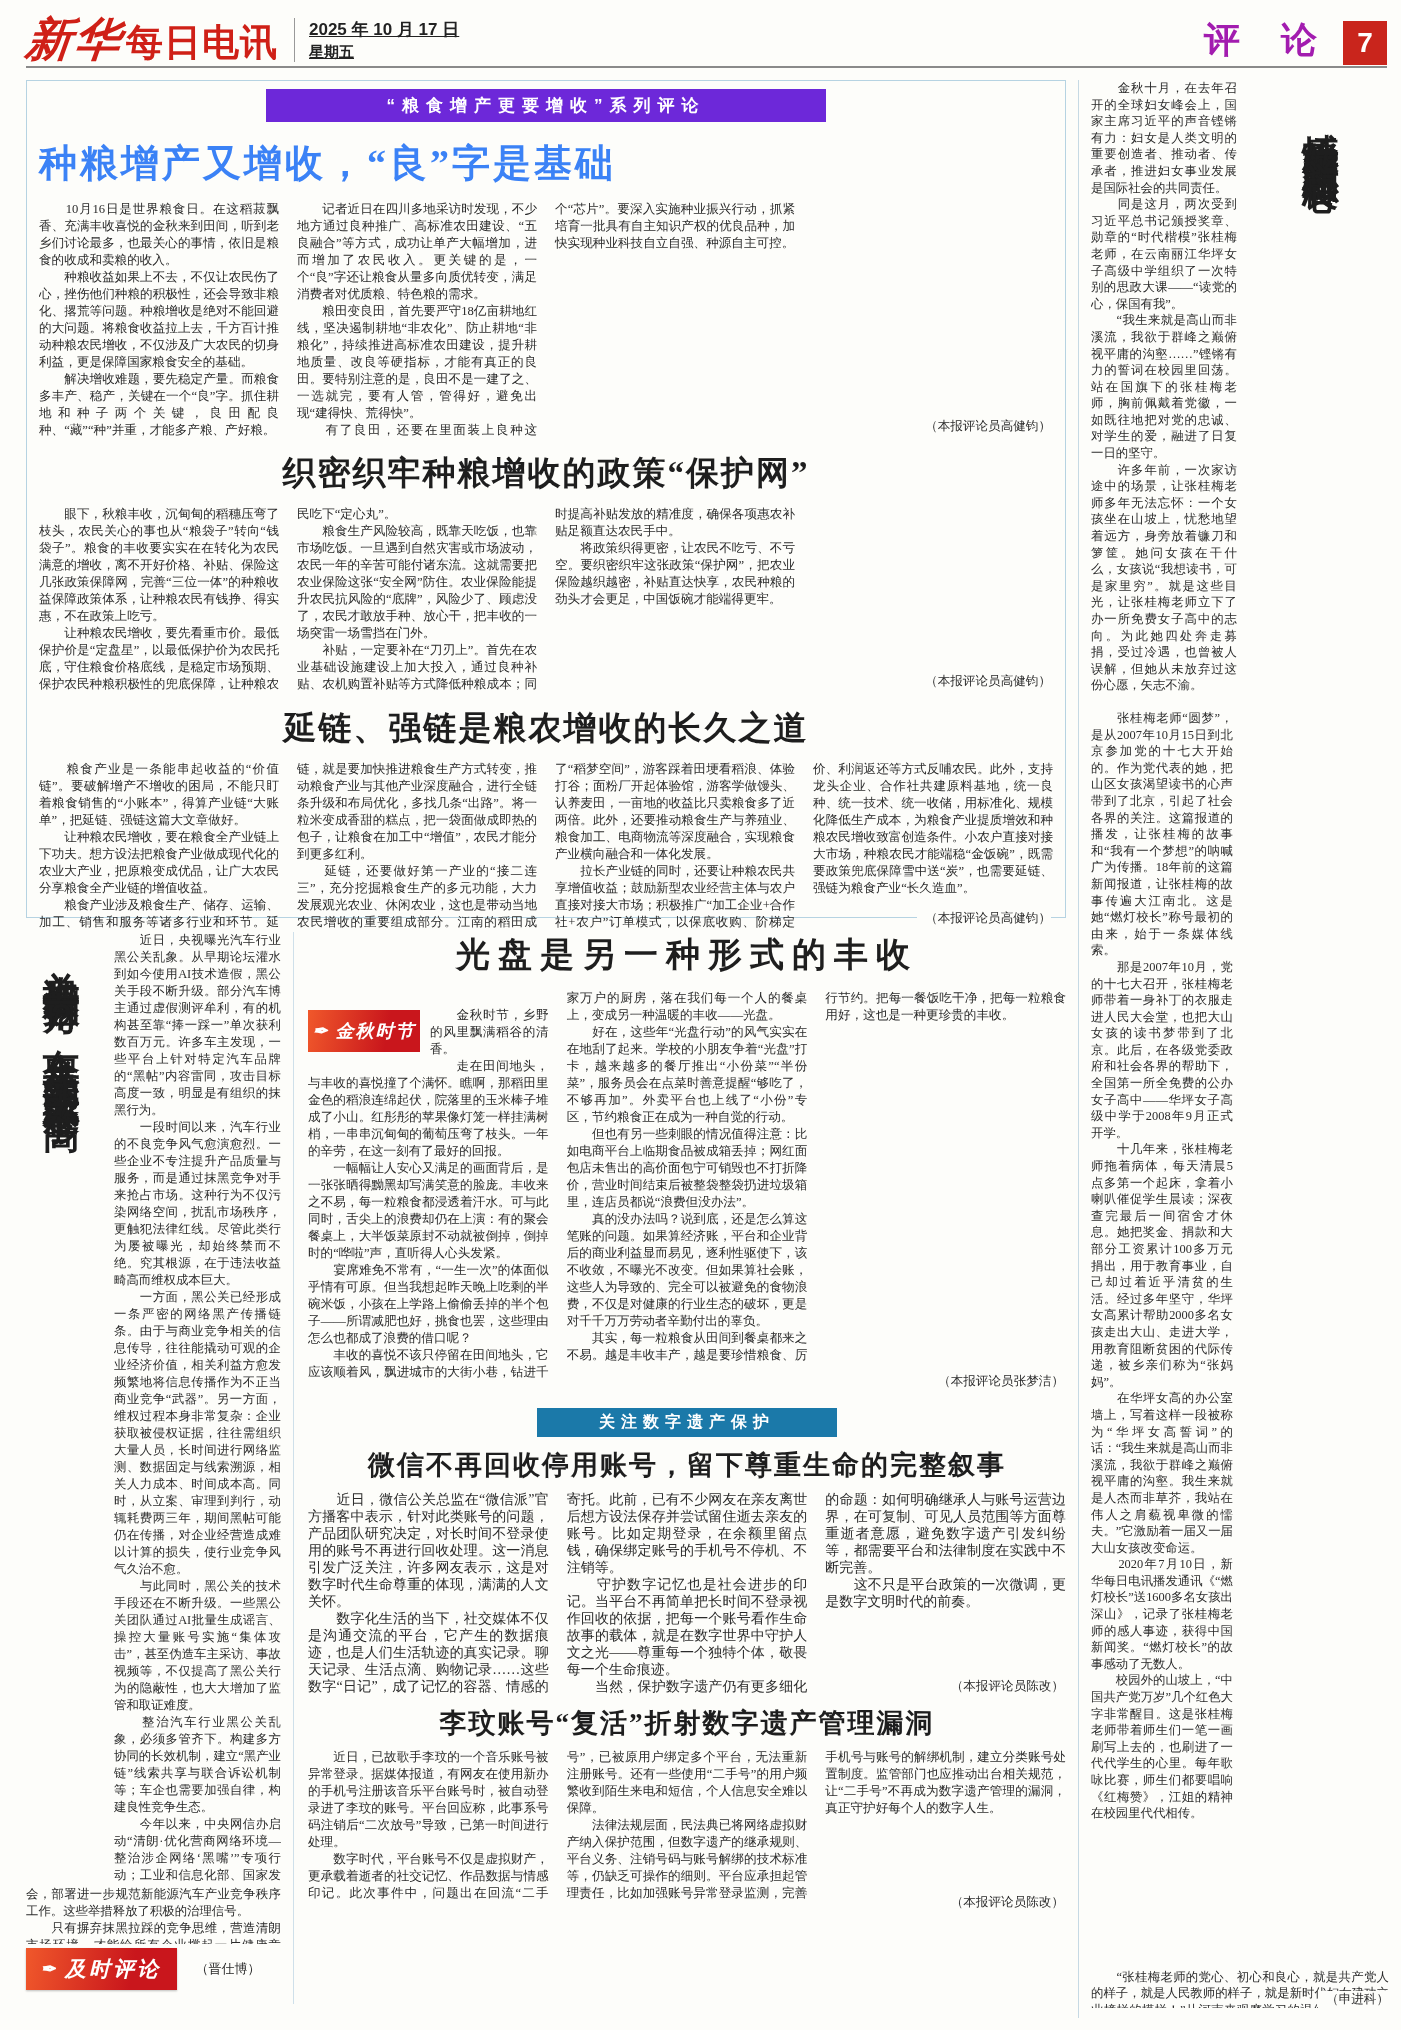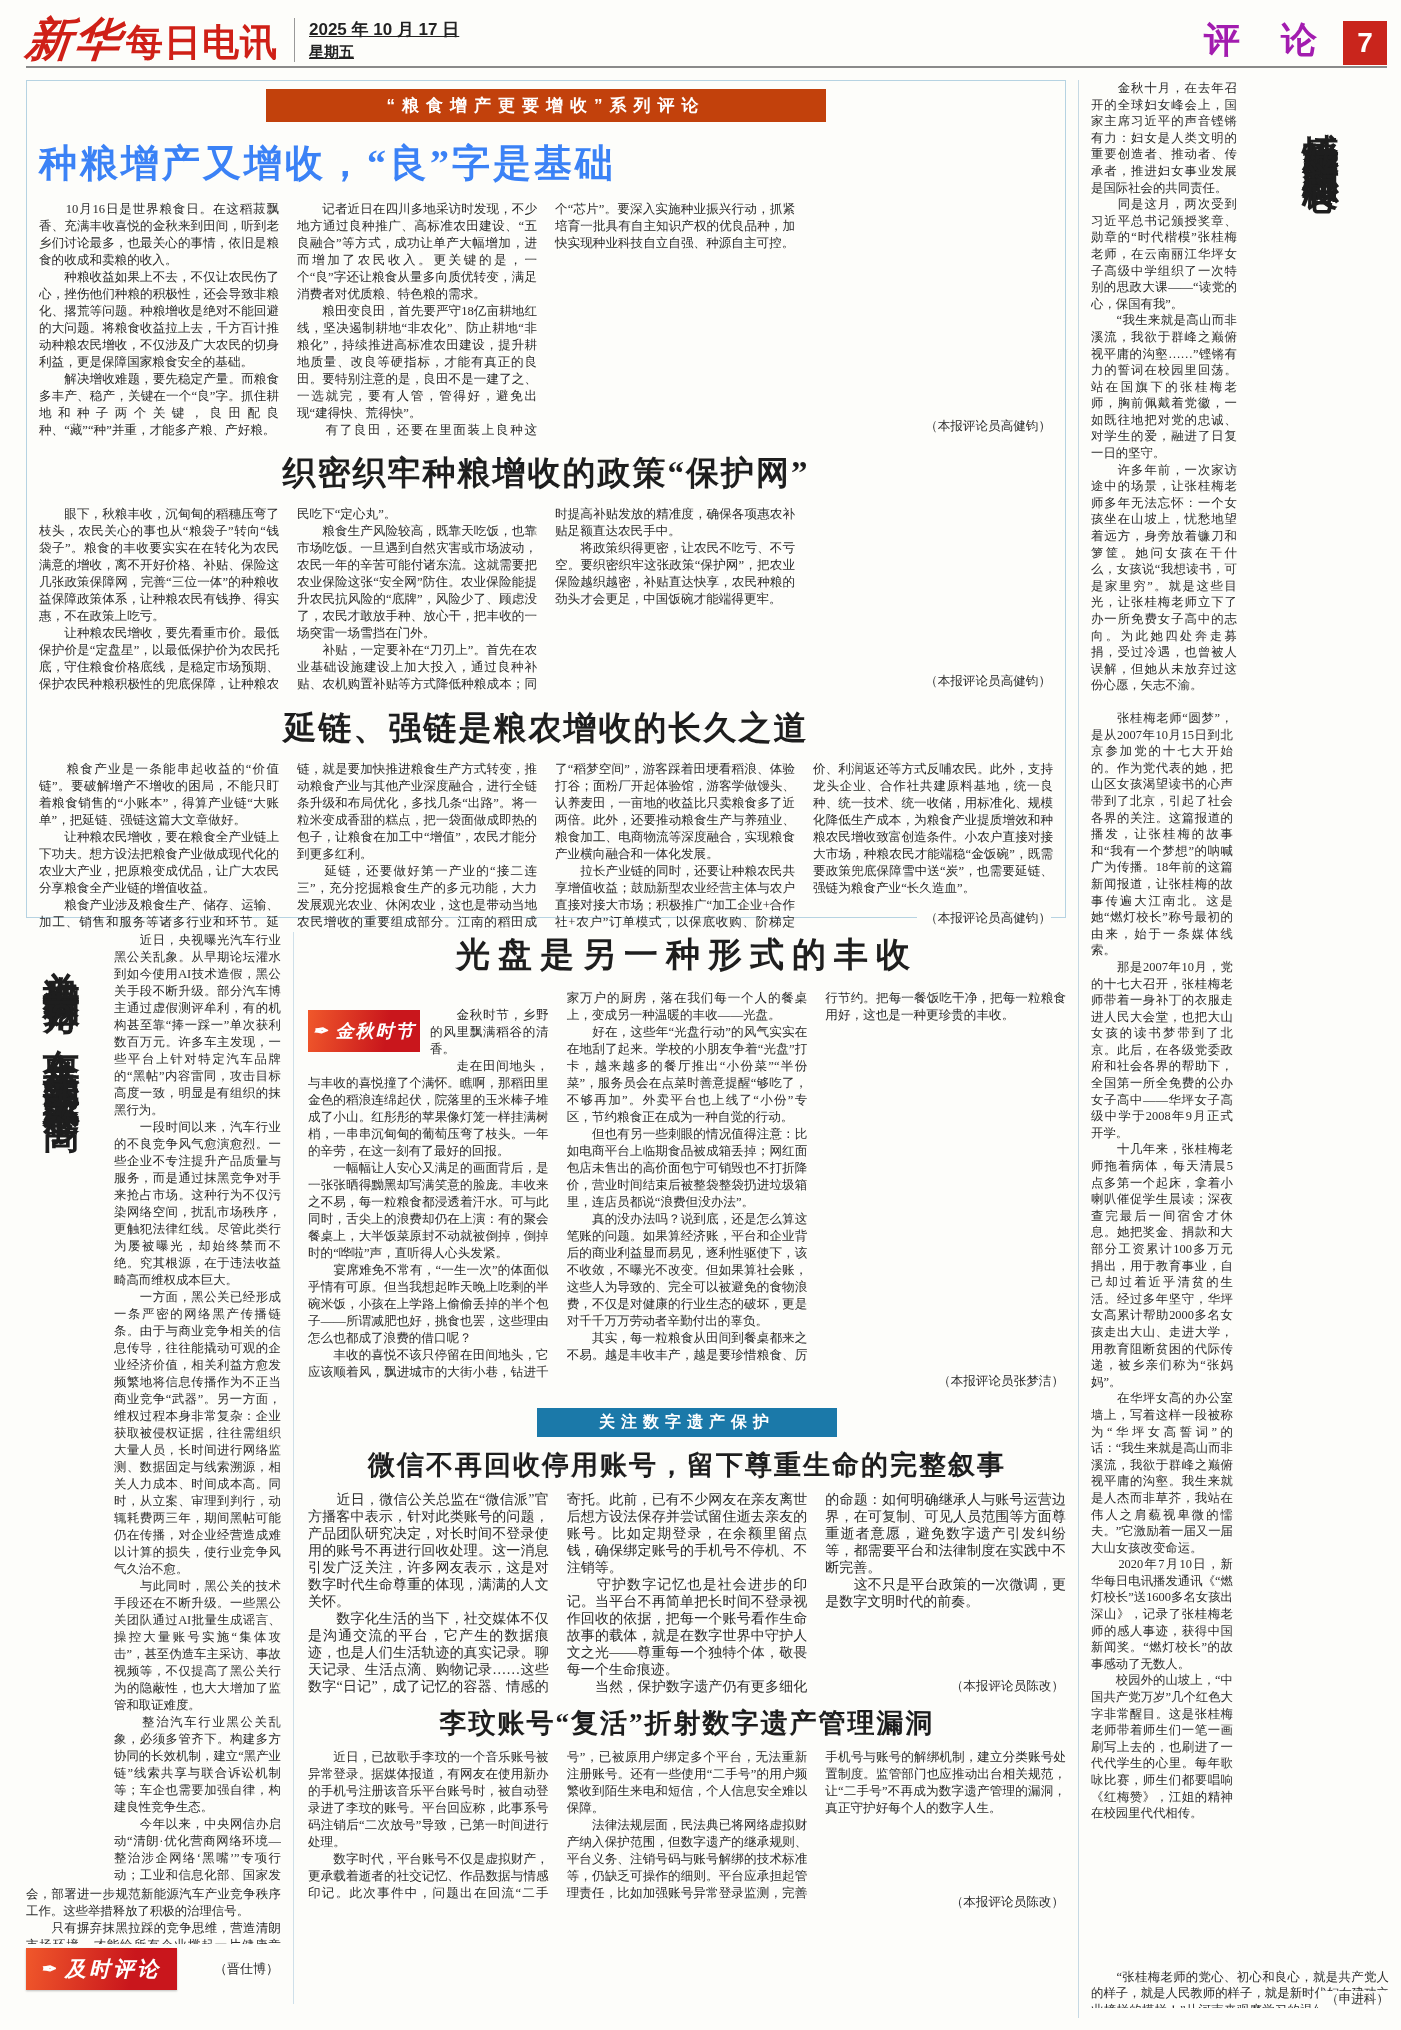--- a/index.html
+++ b/index.html
@@ -17,21 +17,21 @@
   .date-block .d2{font-size:15px;font-weight:bold;margin-top:2px;}
   .mast-spacer{flex:1;}
   .section-name{color:#a21caf;font-size:36px;font-weight:bold;letter-spacing:16px;margin-right:10px;}
   .page-num{width:44px;height:44px;background:#c9251c;color:#fff;font-family:"Liberation Sans",sans-serif;
             font-size:28px;font-weight:bold;display:flex;align-items:center;justify-content:center;margin-bottom:-6px;}
   
   .content{position:absolute;top:80px;left:26px;right:12px;display:flex;gap:12px;}
   .main{width:1040px;flex:0 0 1040px;}
   
   .series-box{border:1px solid #b6d3e2;padding:8px 12px 6px;height:838px;box-sizing:border-box;position:relative;}
-  .banner{background:#c2410c;color:#fff;font-family:"Liberation Sans",sans-serif;font-weight:bold;
+  .banner{background:#6d28d9;color:#fff;font-family:"Liberation Sans",sans-serif;font-weight:bold;
           font-size:17px;letter-spacing:7px;text-align:center;width:560px;margin:0 auto;padding:5px 0;}
   .h1{font-size:38px;font-weight:bold;letter-spacing:3px;margin:16px 0 12px;color:#3b82f6;}
   .h2{font-size:33px;font-weight:bold;text-align:center;letter-spacing:2px;margin:12px 0 10px;color:#1e1e1e;}
   .art{columns:4;column-gap:18px;column-fill:auto;overflow:hidden;text-align:justify;
        font-size:12.6px;line-height:17px;white-space:pre-line;position:relative;}
   .a1{height:238px;} .a2{height:188px;} .a3{height:170px;}
   .art-wrap{position:relative;}
   .byline{position:absolute;right:2px;bottom:4px;background:#fdfdfa;font-size:12.6px;padding-left:8px;}
   
   .lower{display:flex;margin-top:14px;height:1072px;}
@@ -42,21 +42,21 @@
   .left-body{margin-left:88px;height:950px;overflow:hidden;font-size:12.4px;line-height:17px;
              text-align:justify;white-space:pre-line;}
   .left-tail{margin-top:4px;height:58px;overflow:hidden;font-size:12.4px;line-height:17px;
              text-align:justify;white-space:pre-line;}
   .label-row{display:flex;align-items:center;margin-top:4px;}
   .red-label{background:linear-gradient(100deg,#f0582b,#c9161c 70%);color:#fff;display:flex;align-items:center;
              gap:8px;font-family:"Liberation Sans",sans-serif;font-weight:bold;font-style:italic;
              padding:7px 16px;box-shadow:0 1px 2px rgba(0,0,0,.25);}
   .red-label .pen{font-style:normal;font-size:18px;}
   .jssw{font-size:21px;letter-spacing:3px;}
-  .left-byline{flex:1;text-align:right;font-size:13px;padding-right:2px;}
+  .left-byline{flex:1;text-align:center;font-size:13px;padding-right:2px;}
   .center{flex:1;padding-left:14px;}
   .gp-head{font-size:34px;font-weight:bold;text-align:center;letter-spacing:8px;color:#1e1e1e;}
   .gp-body{columns:3;column-gap:18px;column-fill:auto;height:404px;overflow:hidden;margin-top:12px;
            font-size:12.6px;line-height:17px;text-align:justify;white-space:pre-line;}
   .yishiyi{float:left;width:112px;height:42px;margin:3px 10px 8px 0;background:linear-gradient(100deg,#f0582b,#c9161c 70%);
            color:#fff;display:flex;align-items:center;justify-content:center;gap:6px;
            font-family:"Liberation Sans",sans-serif;font-weight:bold;font-style:italic;font-size:18px;letter-spacing:2px;}
   .banner2{background:#1b79a9;color:#fff;font-family:"Liberation Sans",sans-serif;font-weight:bold;
            font-size:16px;letter-spacing:6px;text-align:center;width:300px;margin:14px auto 10px;padding:4px 0;}
   .sub-head{font-size:27px;font-weight:bold;text-align:center;letter-spacing:2px;color:#1e1e1e;margin:6px 0 8px;}

